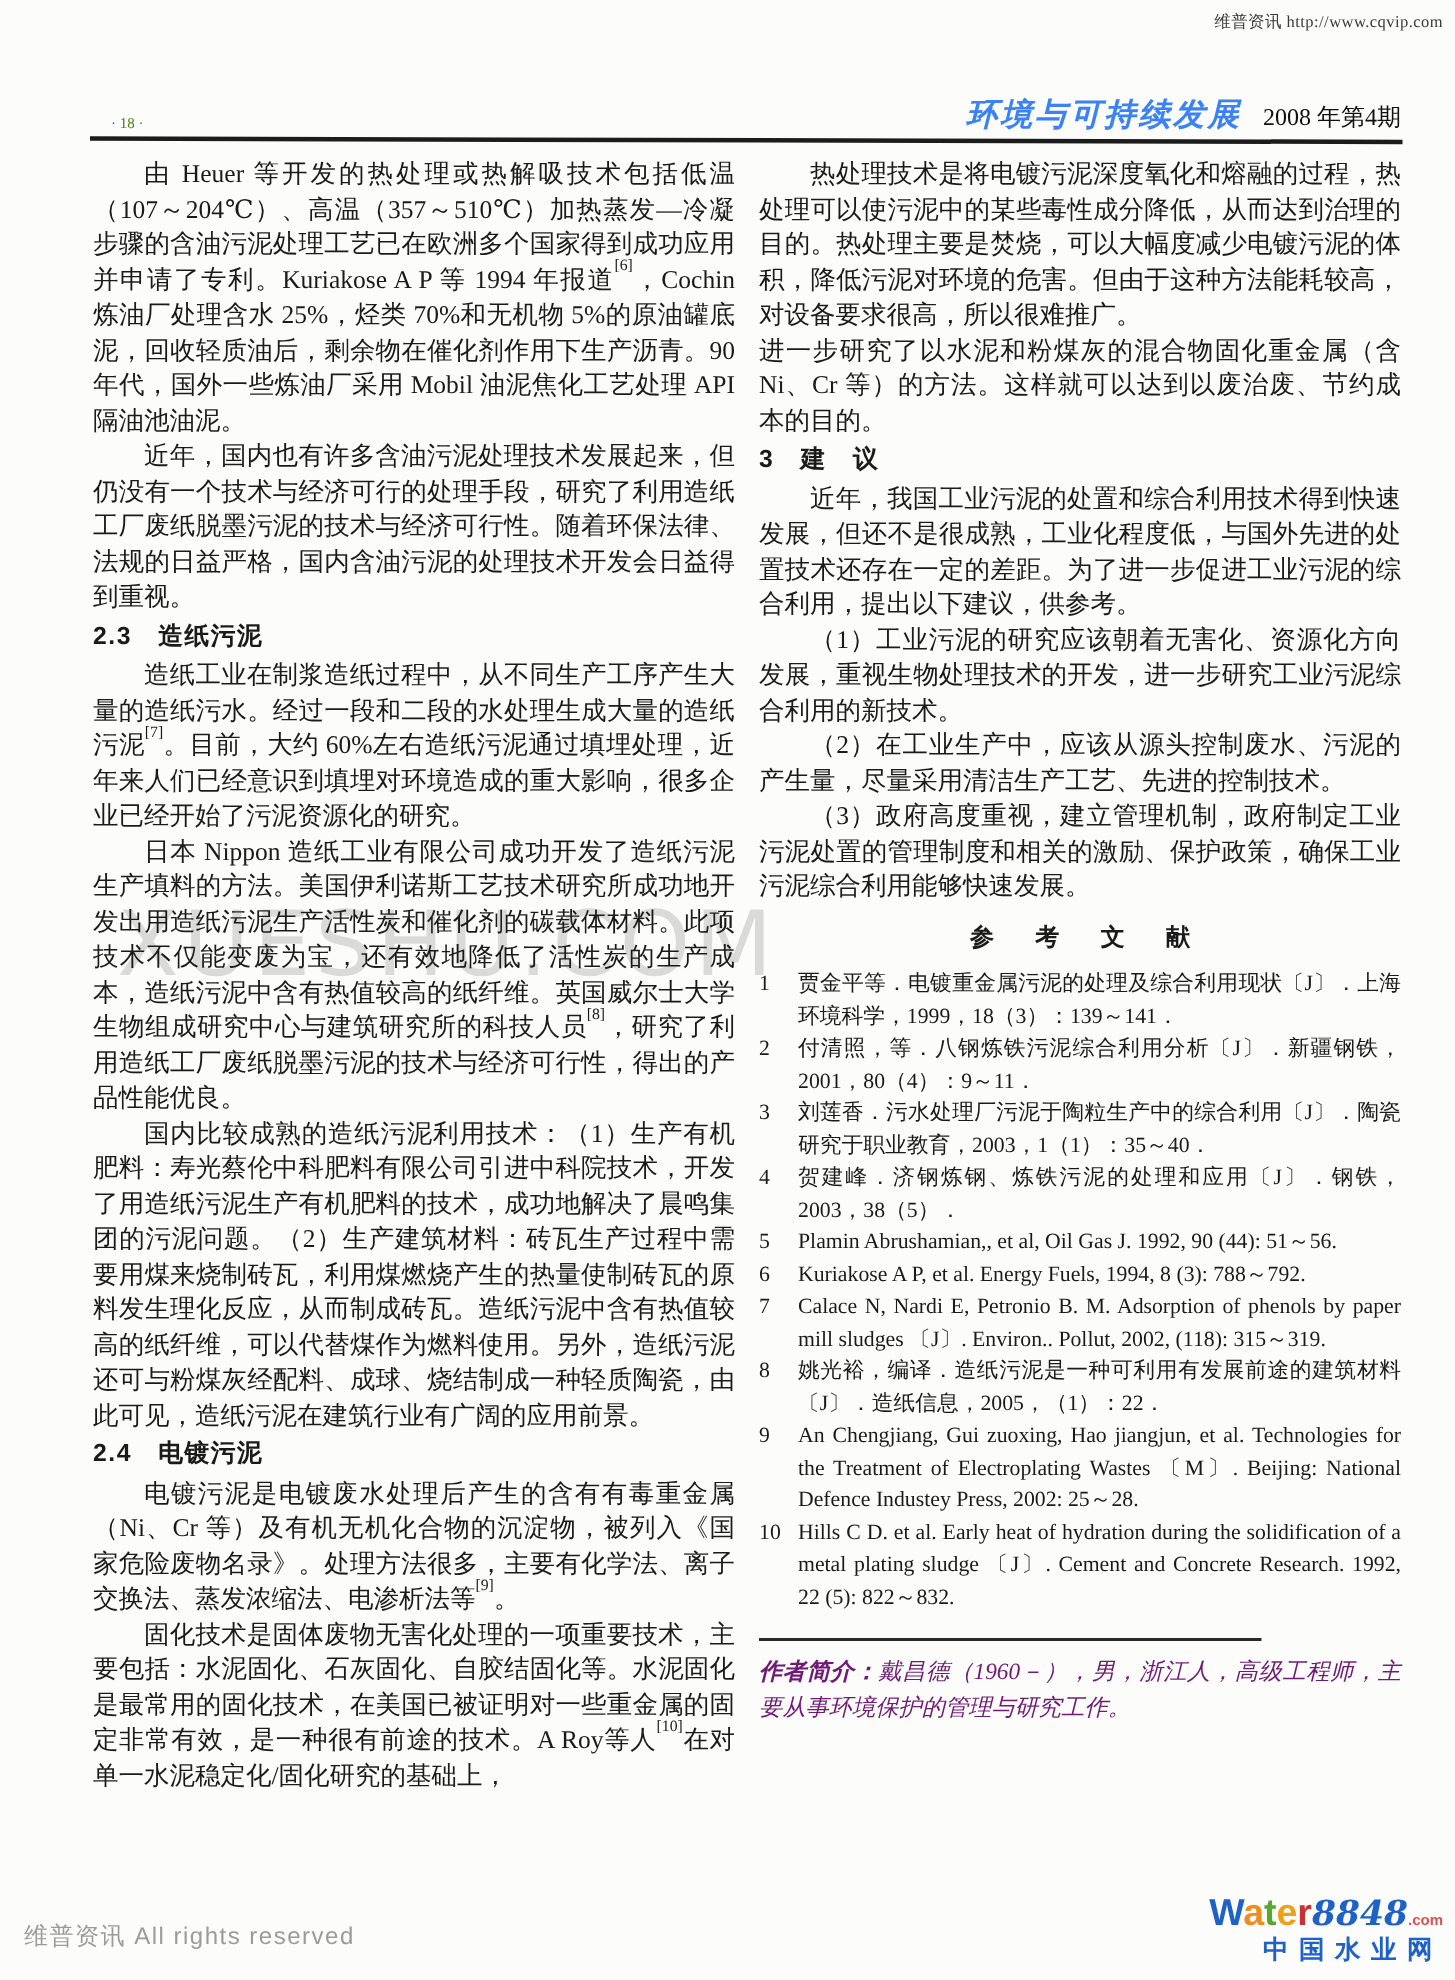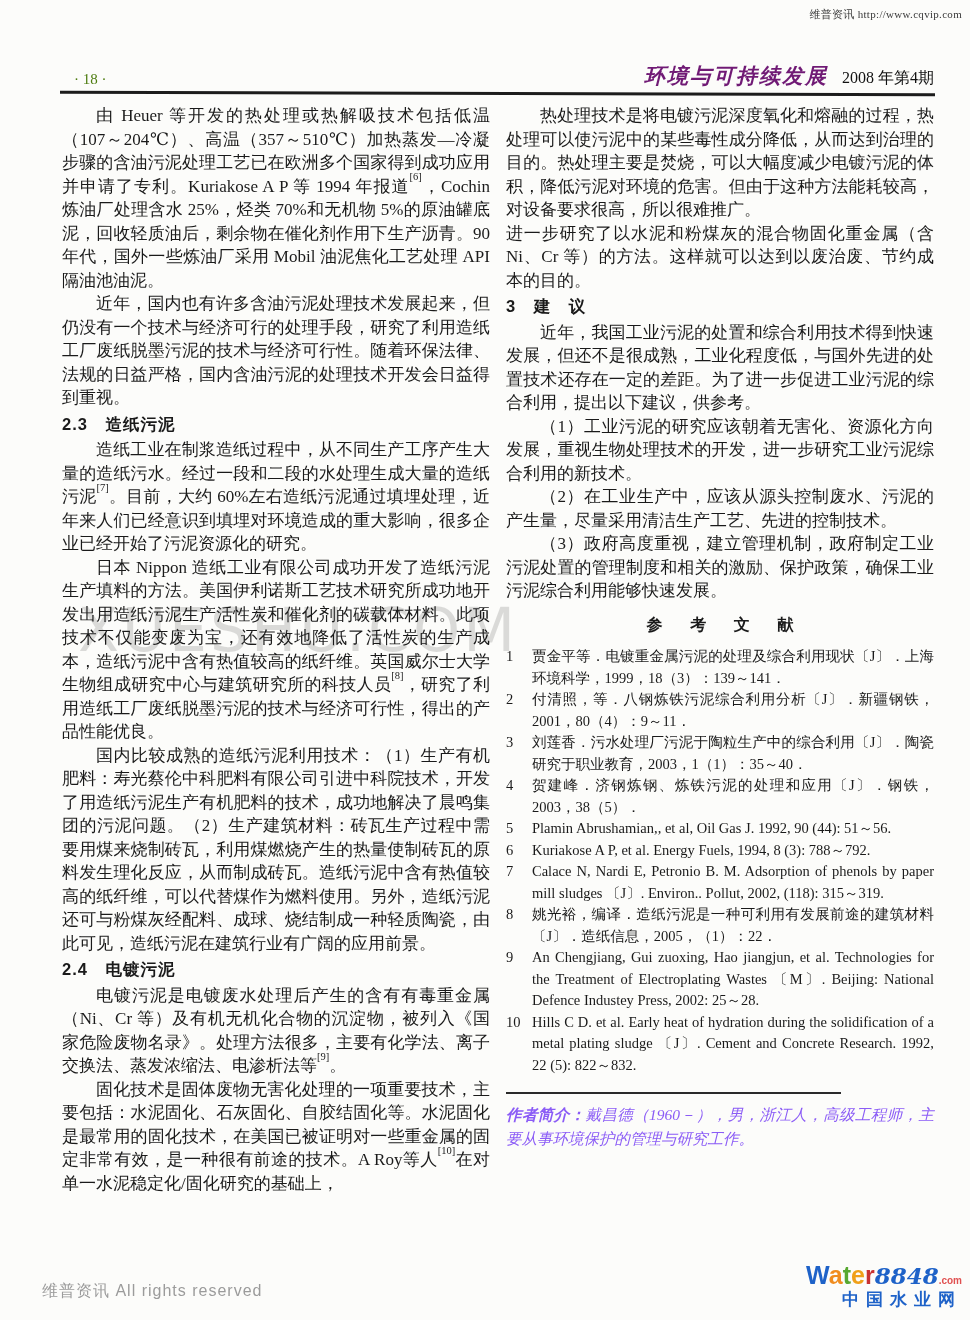--- a/index.html
+++ b/index.html
@@ -11,28 +11,28 @@
   }
   .scan-top-note{
     position:absolute;top:7px;right:8px;
     font-size:11px;color:#3a3a3a;letter-spacing:0.3px;
     font-family:"Liberation Serif",serif;
   }
   .page-head{
     position:absolute;top:58px;left:62px;width:872px;height:34px;
   }
   .page-no{
-    position:absolute;left:12px;bottom:4px;font-size:15px;color:#4d7c0f;
+    position:absolute;left:12px;bottom:4px;font-size:10px;color:#4d7c0f;
   }
   .head-right{
     position:absolute;right:0;bottom:2px;white-space:nowrap;
   }
   .journal-title{
     font-size:21px;font-weight:bold;font-style:italic;
-    font-family:"DejaVu Serif",serif;letter-spacing:2px;color:#701a75;
+    font-family:"DejaVu Serif",serif;letter-spacing:2px;color:#3b82f6;
   }
   .journal-issue{
     font-size:16px;margin-left:10px;color:#111;
   }
   .head-rule{
     position:absolute;top:92px;left:60px;width:875px;height:0;
     border-top:3px solid #1c1c1c;
     transform:rotate(0.15deg);
   }
   .watermark-center{
@@ -58,24 +58,24 @@
     text-align:center;font-weight:bold;letter-spacing:9px;
     font-family:Liberation Mono, monospace;
     font-size:16px;margin:12px 0 8px;text-indent:9px;
   }
   .ref-item{display:flex;font-size:14.5px;line-height:21.5px;}
   .ref-no{flex:none;width:26px;}
   .ref-text{flex:1;text-align:justify;}
   .bio-rule{border-top:2px solid #2a2a2a;width:335px;margin:16px 0 9px;}
   .bio{
     margin:0;font-style:italic;font-size:15.5px;line-height:24px;
-    text-indent:0;color:#8b5cf6;
+    text-indent:0;color:#701a75;
   }
   .footer-left{
-    position:absolute;left:42px;bottom:18px;
+    position:absolute;left:16px;bottom:18px;
     font-size:16px;color:#9b9b9b;letter-spacing:1px;
     font-family:"Liberation Sans",sans-serif;
     text-align:center;
   }
   .footer-logo{
     position:absolute;right:8px;bottom:10px;text-align:right;
     font-family:"Liberation Sans","DejaVu Sans",sans-serif;
     line-height:1.1;white-space:nowrap;
   }
   .logo-word{font-size:25px;font-weight:bold;letter-spacing:0px;}

